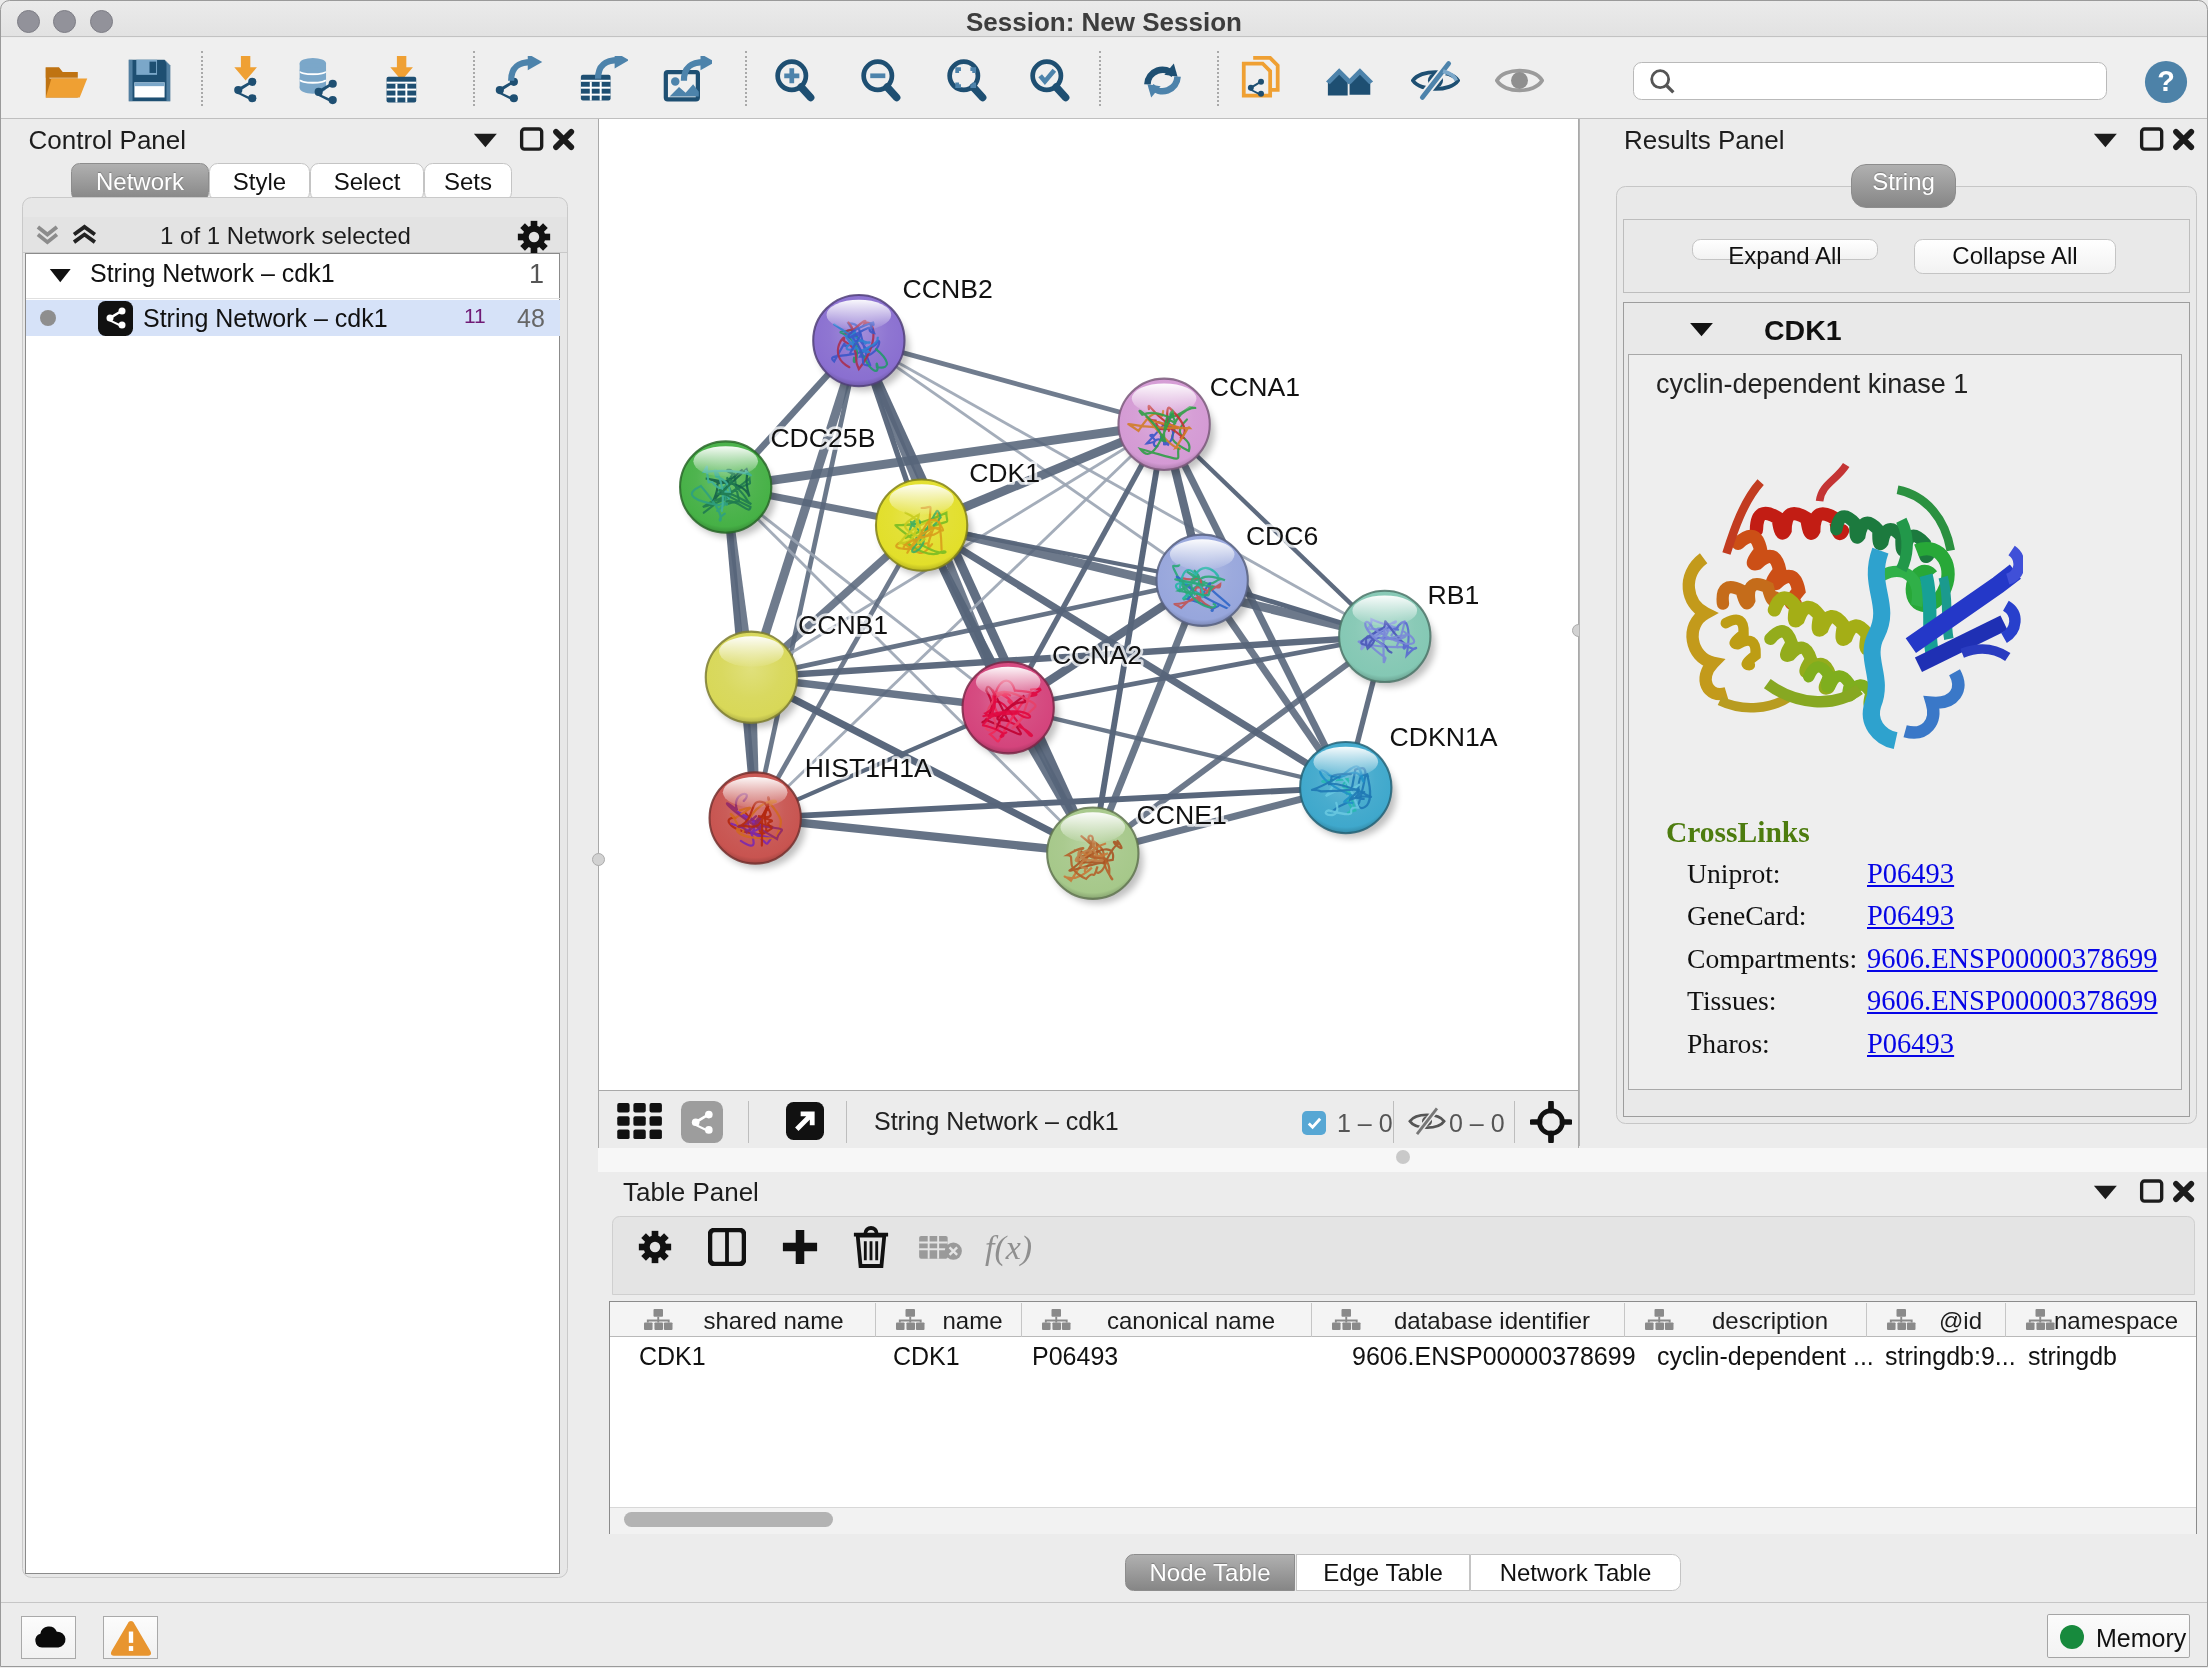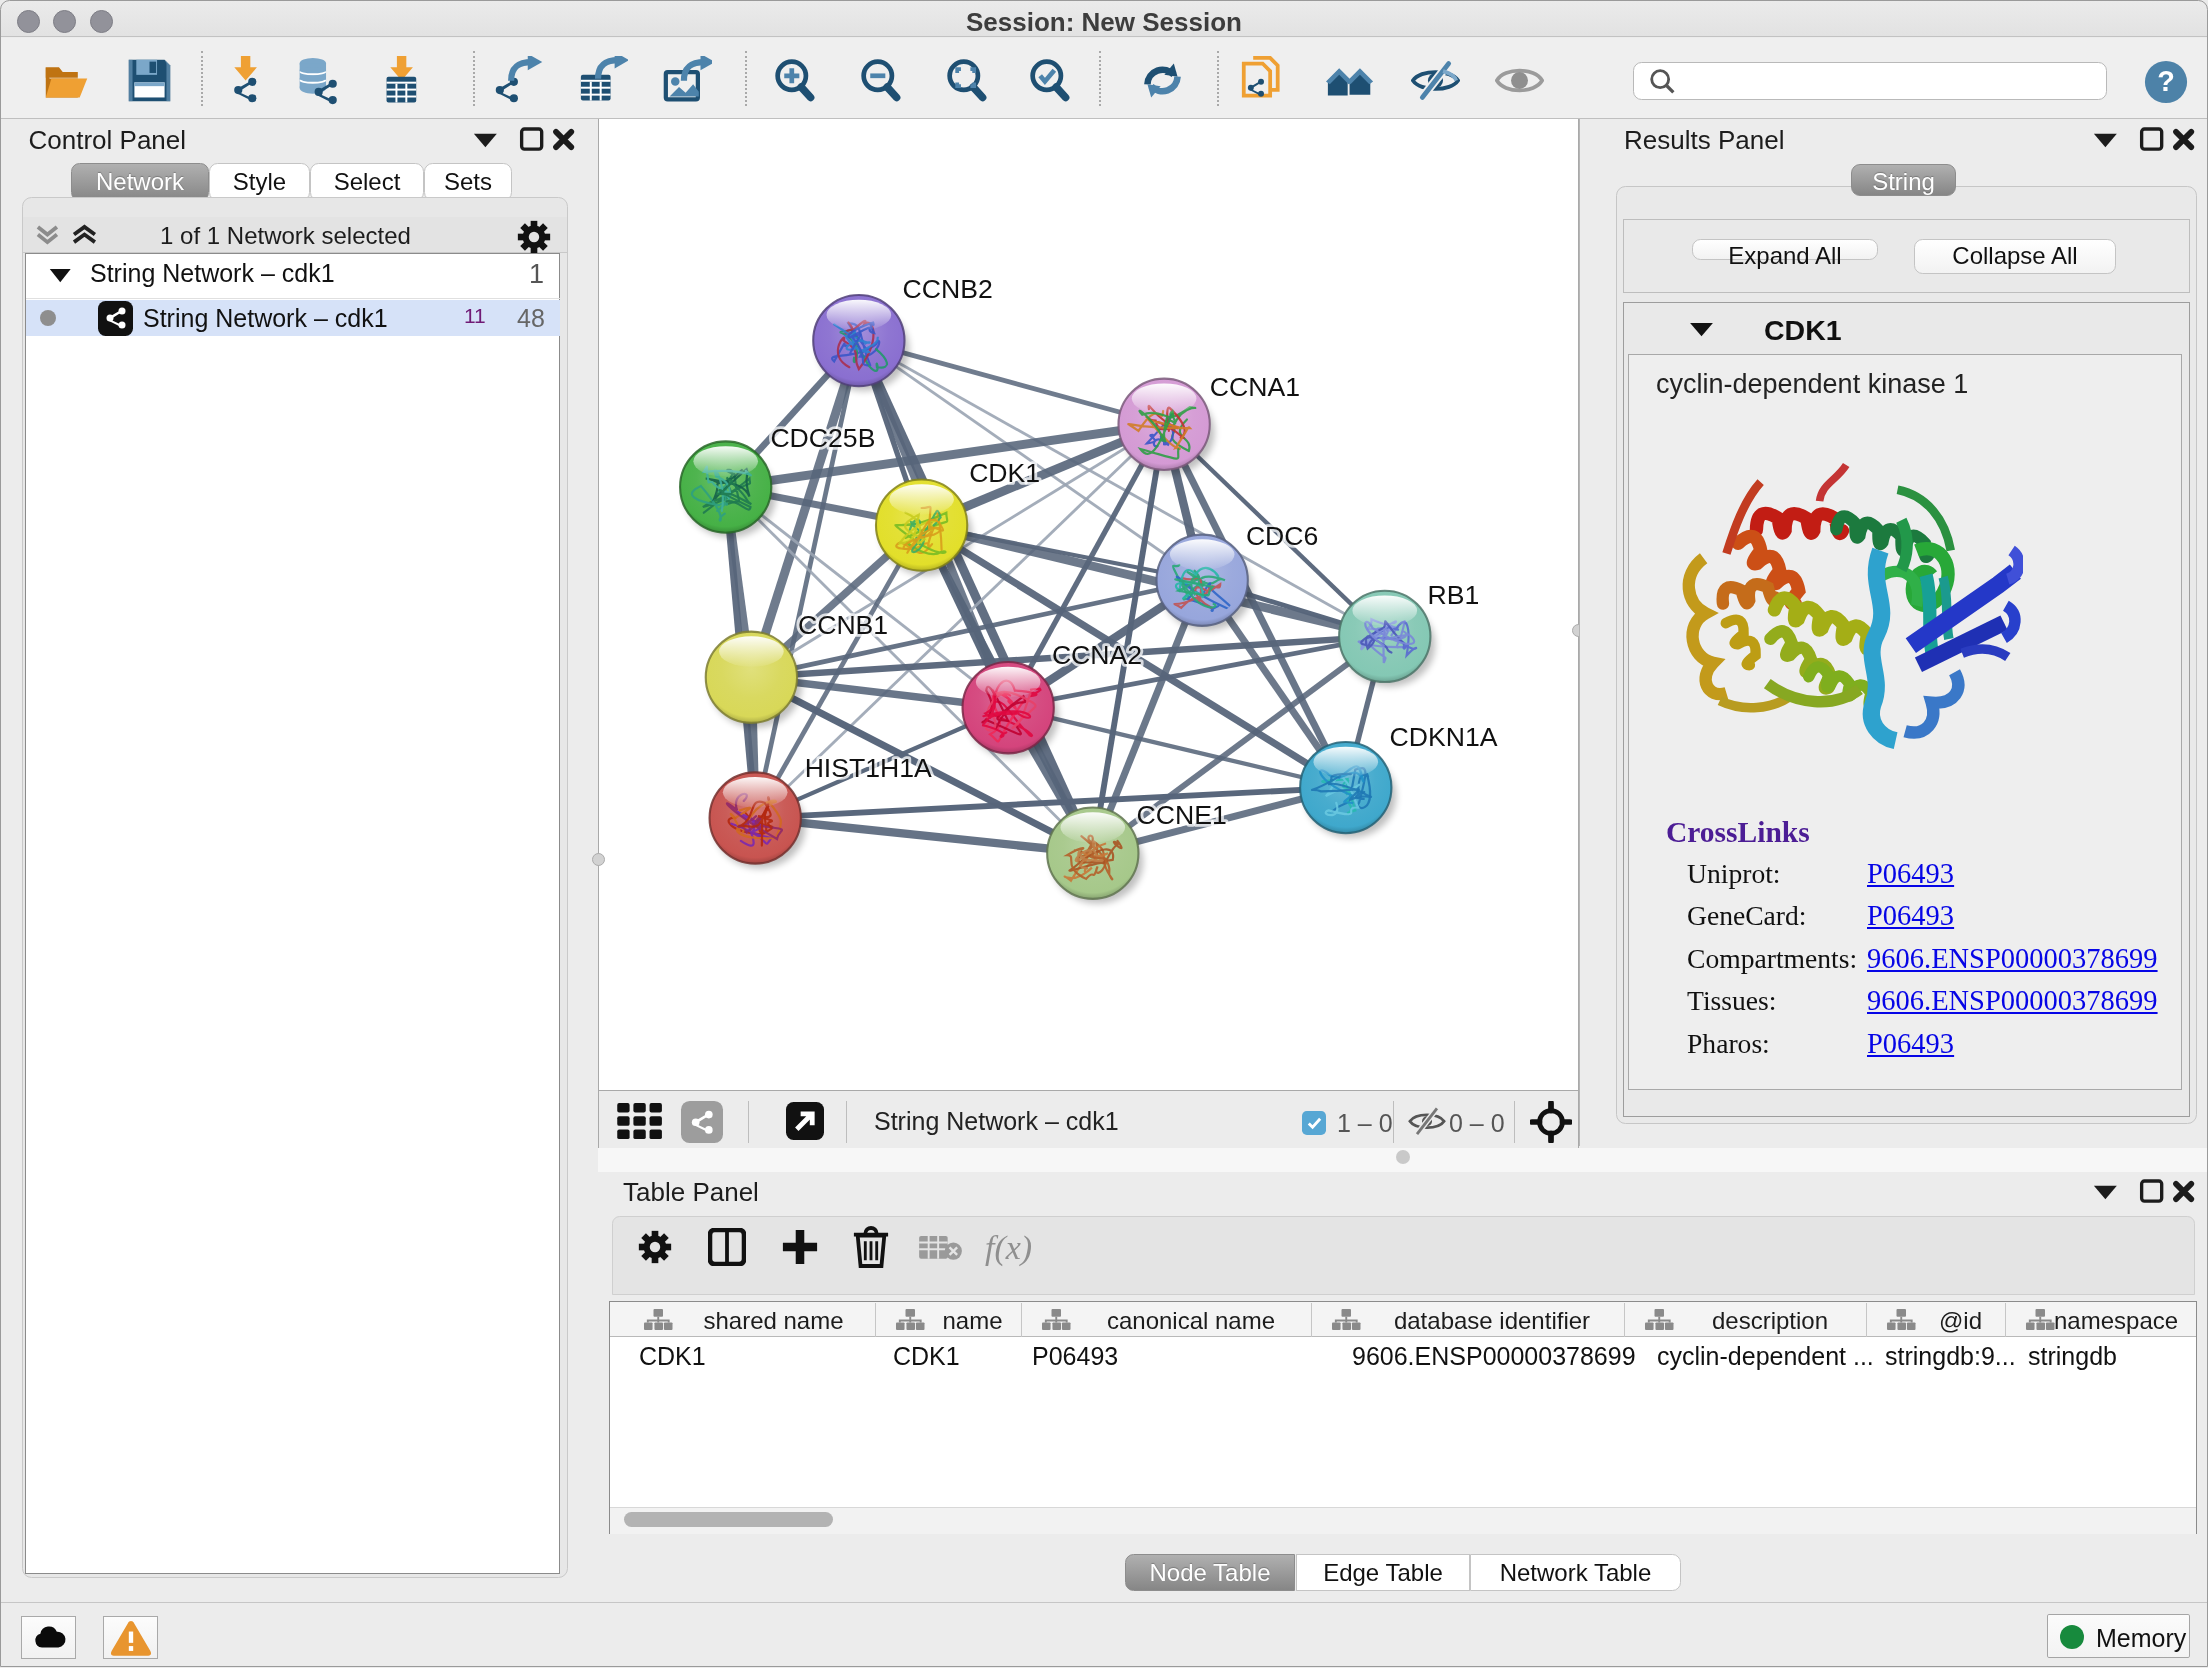--- a/index.html
+++ b/index.html
@@ -583,21 +583,21 @@
 <div class="abs splitrow"></div>
 <div class="abs" style="left:1396px;top:1150px;width:14.3px;height:14.3px;border-radius:50%;background:#c9c9c9"></div>
 <div class="abs" style="left:1579px;top:119px;width:630px;height:1027px;background:#ececec;border-left:1px solid #b5b5b5"></div>
 <div class="abs panel-title" style="left:1624px;top:125px">Results Panel</div>
 <svg class="abs" style="left:2092px;top:126px" width="105" height="27" viewBox="0 0 110 28">
     <path d="M2 8 h24 l-12 14z" fill="#1c1c1c"></path>
     <rect x="52" y="3" width="21" height="21" rx="3" fill="none" stroke="#1c1c1c" stroke-width="3.5"></rect>
     <path d="M88 6 l16 16 M104 6 l-16 16" stroke="#1c1c1c" stroke-width="6" stroke-linecap="round"></path>
   </svg>
 <div class="abs" style="left:1616px;top:186px;width:581px;height:938px;background:#e9e9e9;border:1px solid #c6c6c6;border-radius:9.5px"></div>
-<div class="abs tab seltab" style="left:1851px;top:164px;width:105px;height:32px;line-height:34px;border-radius:9px">String</div>
+<div class="abs tab seltab" style="left:1851px;top:164px;width:105px;height:44px;line-height:34px;border-radius:15px">String</div>
 <div class="abs" style="left:1623px;top:219px;width:567px;height:74px;background:#e9e9e9;border:1px solid #bdbdbd"></div>
 <div class="abs btn" style="left:1692px;top:239px;width:186px;height:21px;line-height:32px">Expand All</div>
 <div class="abs btn" style="left:1914px;top:239px;width:202px;height:35px;line-height:32px">Collapse All</div>
 <div class="abs" style="left:1623px;top:302px;width:567px;height:815px;background:#e9e9e9;border:1px solid #9d9d9d"></div>
 <svg class="abs" style="left:1688px;top:321px" width="27" height="19" viewBox="0 0 28 20">
     <path d="M2 2h24L14 16z" fill="#111"></path>
   </svg>
 <div class="abs" style="left:1764px;top:314px;font-size:28.5px;font-weight:bold;color:#111">CDK1</div>
 <div class="abs" style="left:1628px;top:354px;width:554px;height:736px;background:#eeeeee;border:1px solid #a8a8a8"></div>
 <div class="abs" style="left:1656px;top:369px;font-size:27px;color:#222">cyclin-dependent kinase 1</div>
@@ -622,21 +622,21 @@
     <path d="M214 92 C200 130 226 148 210 180 C196 206 218 224 206 254 C200 272 212 288 230 292" stroke="#2ea2ce" stroke-width="18" fill="none"></path>
     <path d="M240 282 C262 288 274 272 268 252 C292 254 302 238 292 220" stroke="#3a78c8" stroke-width="13" fill="none"></path>
     <path d="M262 118 C270 148 262 180 270 206" stroke="#17a096" stroke-width="14" fill="none"></path>
     <path d="M280 120 C286 140 282 165 286 185" stroke="#1b9a8e" stroke-width="10" fill="none"></path>
     <path d="M246 192 L338 128 356 114" stroke="#2438c8" stroke-width="19" fill="none"></path>
     <path d="M352 92 C364 100 362 118 348 122" stroke="#4050d8" stroke-width="12" fill="none"></path>
     <path d="M254 212 L344 168" stroke="#1f30b4" stroke-width="17" fill="none"></path>
     <path d="M344 184 C358 176 360 158 346 150" stroke="#2840cc" stroke-width="12" fill="none"></path>
     <path d="M300 200 C320 192 336 196 348 204" stroke="#2a3cc0" stroke-width="10" fill="none"></path>
   </svg>
-<div class="abs serif" style="left:1666px;top:816px;font-size:29.5px;font-weight:bold;color:#4c1d95">CrossLinks</div>
+<div class="abs serif" style="left:1666px;top:816px;font-size:29.5px;font-weight:bold;color:#4d7c0f">CrossLinks</div>
 <div class="abs serif" style="left:1687px;top:858px;font-size:27.6px;color:#111">Uniprot:</div>
 <div class="abs serif" style="left:1867px;top:858px;font-size:28.5px"><a class="lnk">P06493</a></div>
 <div class="abs serif" style="left:1687px;top:900px;font-size:27.6px;color:#111">GeneCard:</div>
 <div class="abs serif" style="left:1867px;top:900px;font-size:28.5px"><a class="lnk">P06493</a></div>
 <div class="abs serif" style="left:1687px;top:943px;font-size:27.6px;color:#111">Compartments:</div>
 <div class="abs serif" style="left:1867px;top:943px;font-size:28.5px"><a class="lnk">9606.ENSP00000378699</a></div>
 <div class="abs serif" style="left:1687px;top:985px;font-size:27.6px;color:#111">Tissues:</div>
 <div class="abs serif" style="left:1867px;top:985px;font-size:28.5px"><a class="lnk">9606.ENSP00000378699</a></div>
 <div class="abs serif" style="left:1687px;top:1028px;font-size:27.6px;color:#111">Pharos:</div>
 <div class="abs serif" style="left:1867px;top:1028px;font-size:28.5px"><a class="lnk">P06493</a></div>

